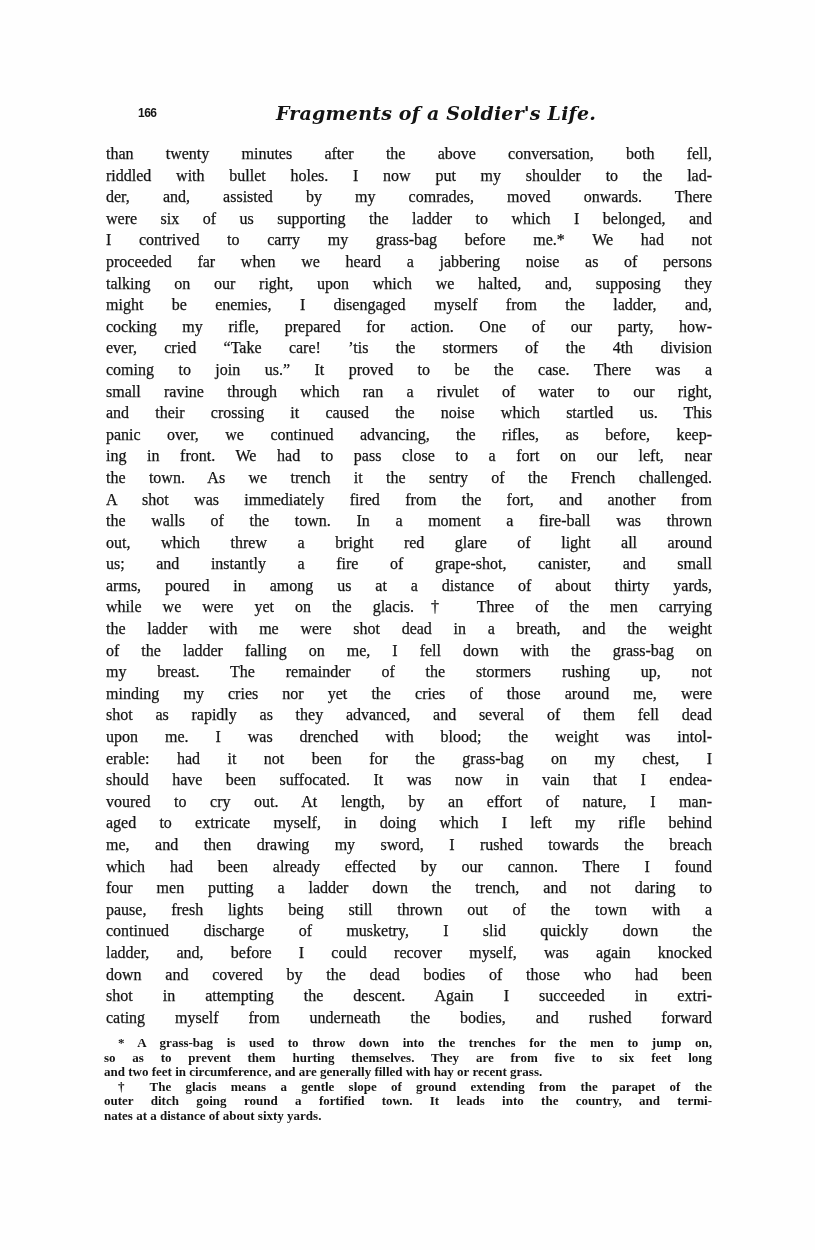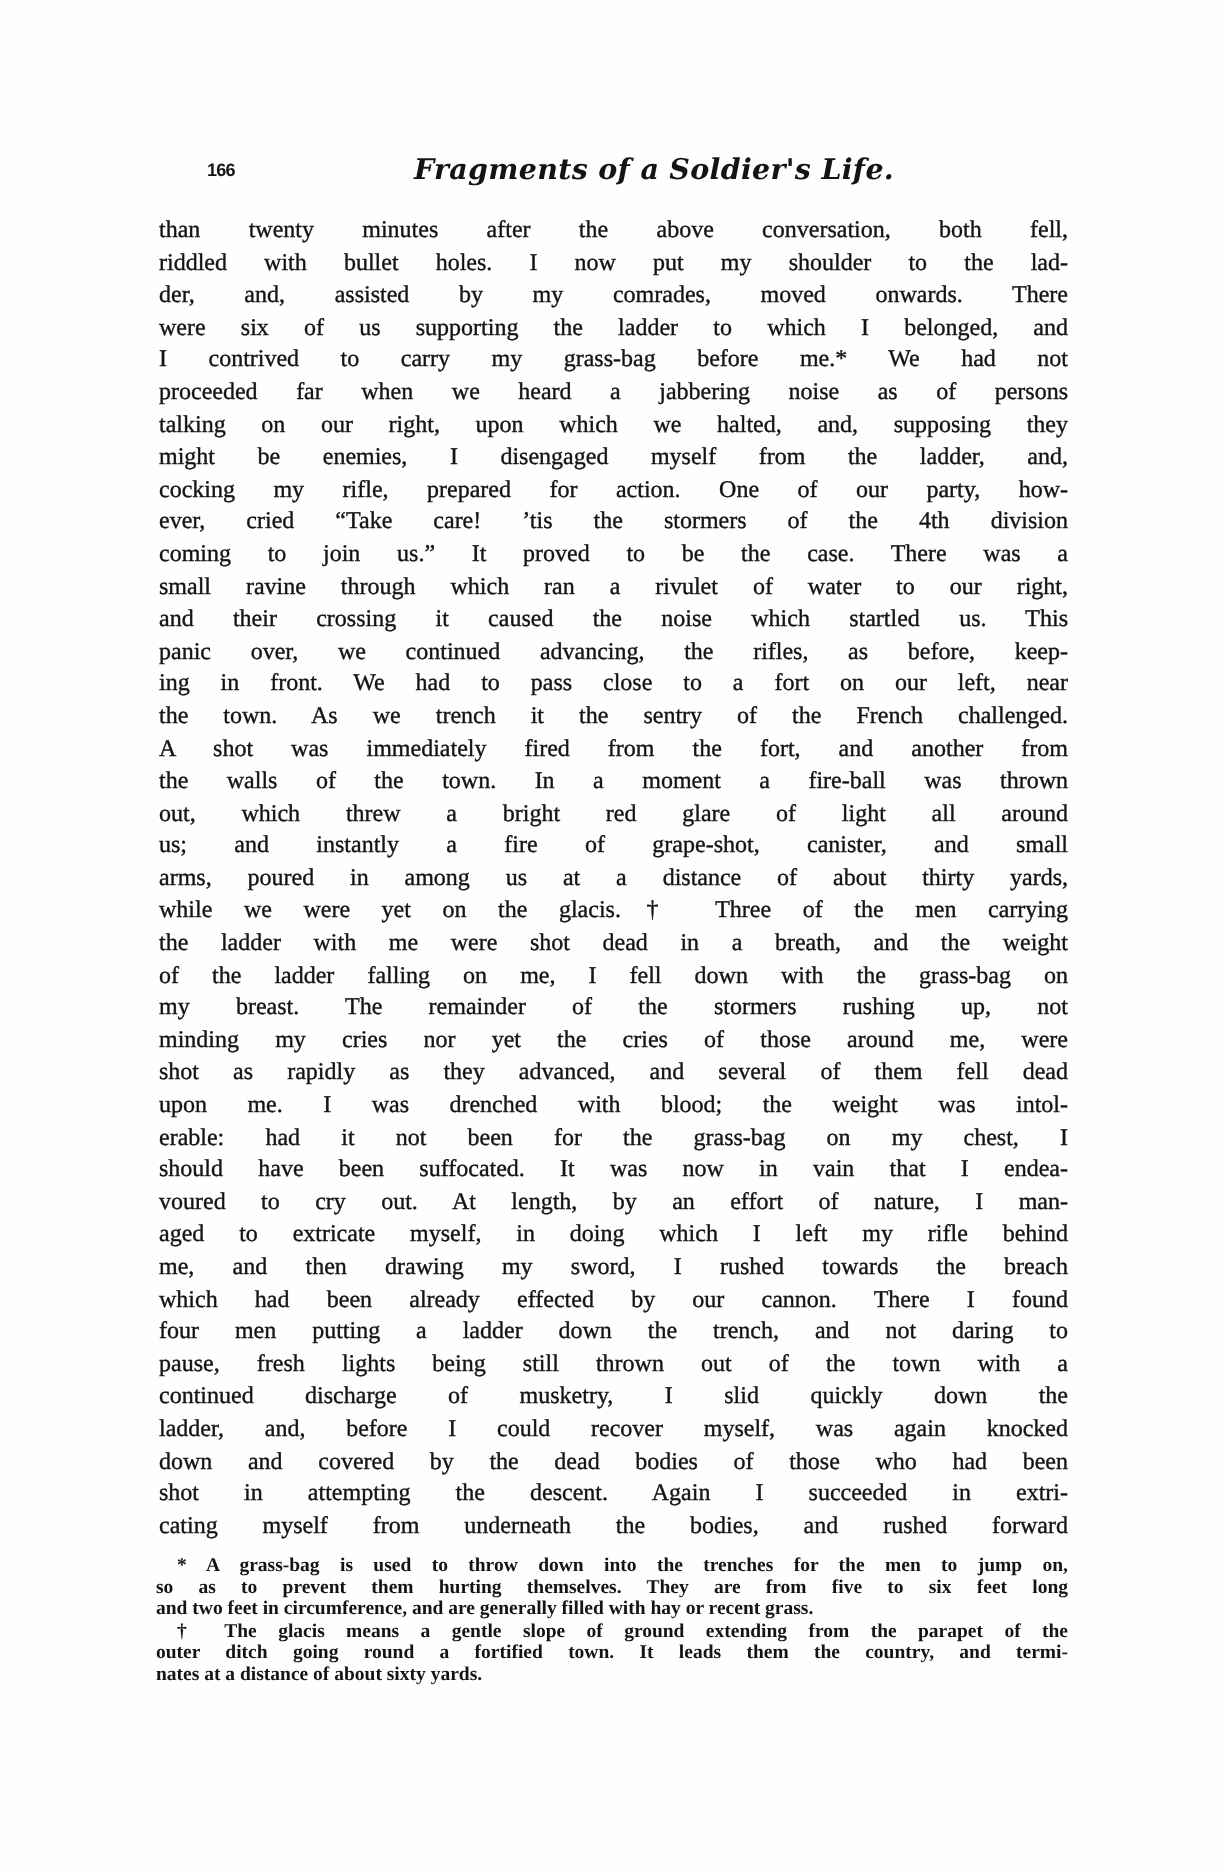--- a/index.html
+++ b/index.html
@@ -150,18 +150,18 @@
   </div>
 
   <div class="footnotes">
     <div>
       <span class="fn-line indent">* A grass-bag is used to throw down into the trenches for the men to jump on,</span>
       <span class="fn-line">so as to prevent them hurting themselves. They are from five to six feet long</span>
       <span class="fn-line short">and two feet in circumference, and are generally filled with hay or recent grass.</span>
     </div>
     <div>
       <span class="fn-line indent">† The glacis means a gentle slope of ground extending from the parapet of the</span>
-      <span class="fn-line">outer ditch going round a fortified town. It leads them the country, and termi-</span>
+      <span class="fn-line">outer ditch going round a fortified town. It leads into the country, and termi-</span>
       <span class="fn-line short">nates at a distance of about sixty yards.</span>
     </div>
   </div>
 
 </div>
 
 </body></html>

